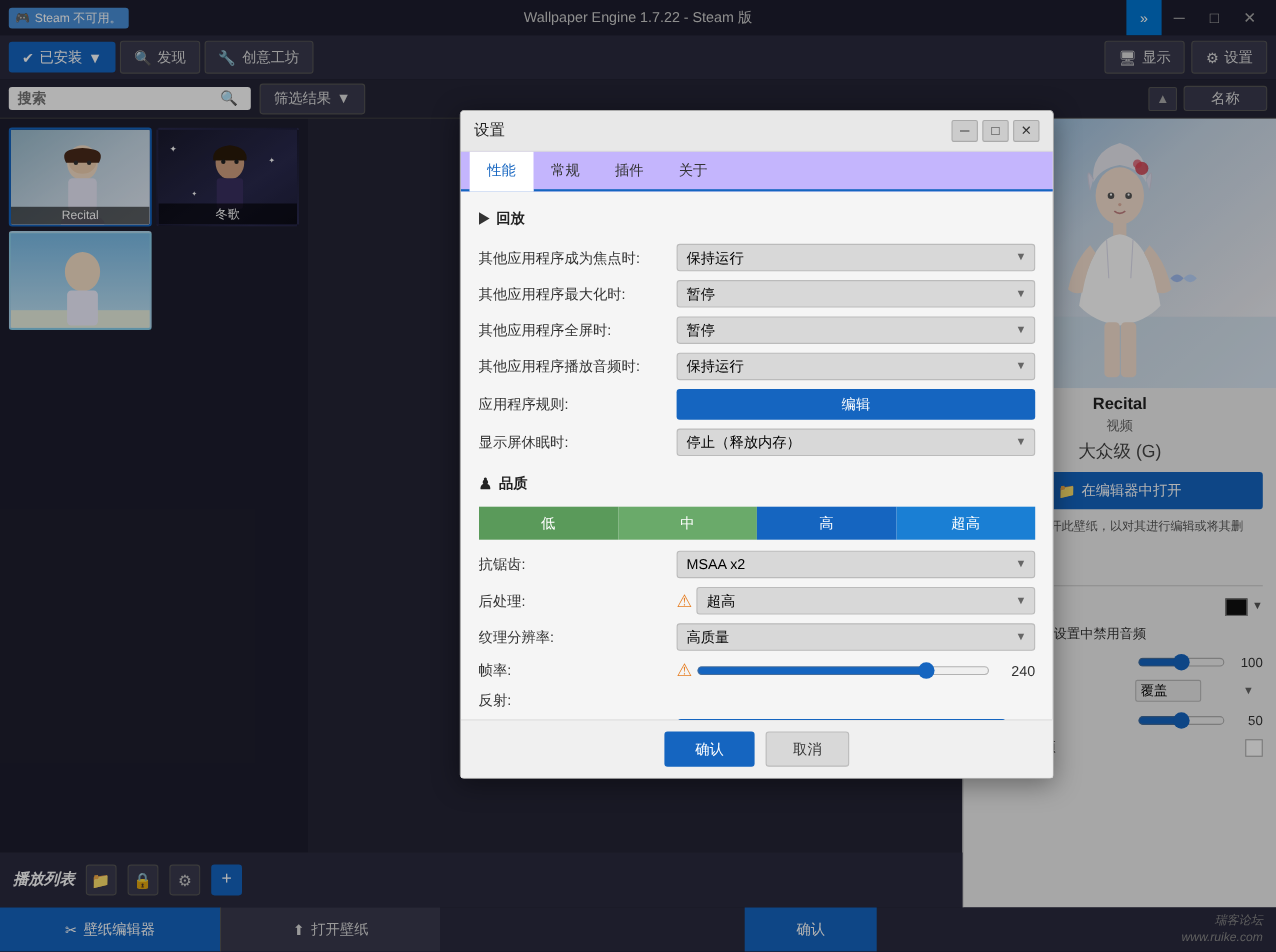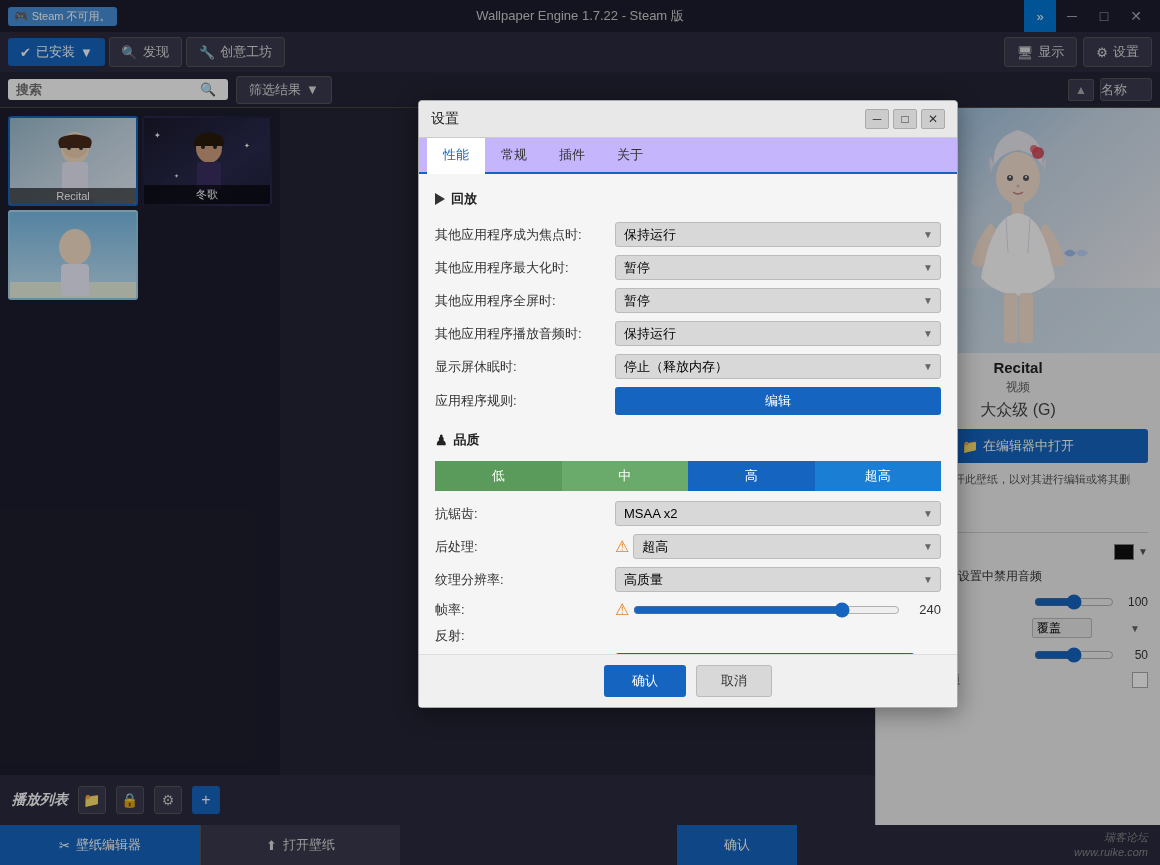--- a/index.html
+++ b/index.html
@@ -173,21 +173,21 @@
       font-size: 12px;
       padding: 3px 6px;
       background: #3a3a4e;
       border: 1px solid #555;
       border-radius: 2px;
     }
     .sort-select {
       background: #3a3a4e;
       color: #ddd;
       border: 1px solid #555;
-      padding: 3px 24px 3px 0;
+      padding: 3px 24px 3px 24px;
       border-radius: 3px;
       font-size: 13px;
       font-family: inherit;
       appearance: none;
       cursor: pointer;
     }
 
     
     .wallpaper-grid {
       width: 280px;
@@ -1071,31 +1071,31 @@
       <div class="setting-row">
         <span class="setting-label">其他应用程序播放音频时:</span>
         <div class="select-wrap">
           <select class="setting-select">
             <option>保持运行</option>
           </select>
         </div>
       </div>
 
       <div class="setting-row">
+        <span class="setting-label">应用程序规则:</span>
+        <button class="setting-btn-blue">编辑</button>
+      </div>
+
+      <div class="setting-row">
         <span class="setting-label">显示屏休眠时:</span>
         <div class="select-wrap">
           <select class="setting-select">
             <option>停止（释放内存）</option>
           </select>
         </div>
-      </div>
-
-      <div class="setting-row">
-        <span class="setting-label">应用程序规则:</span>
-        <button class="setting-btn-blue">编辑</button>
       </div>
 
       <div class="quality-header">
         <span class="quality-person-icon">♟</span>
         <span>品质</span>
       </div>
 
       <div class="quality-tabs">
         <button class="quality-tab low">低</button>
         <button class="quality-tab mid">中</button>

